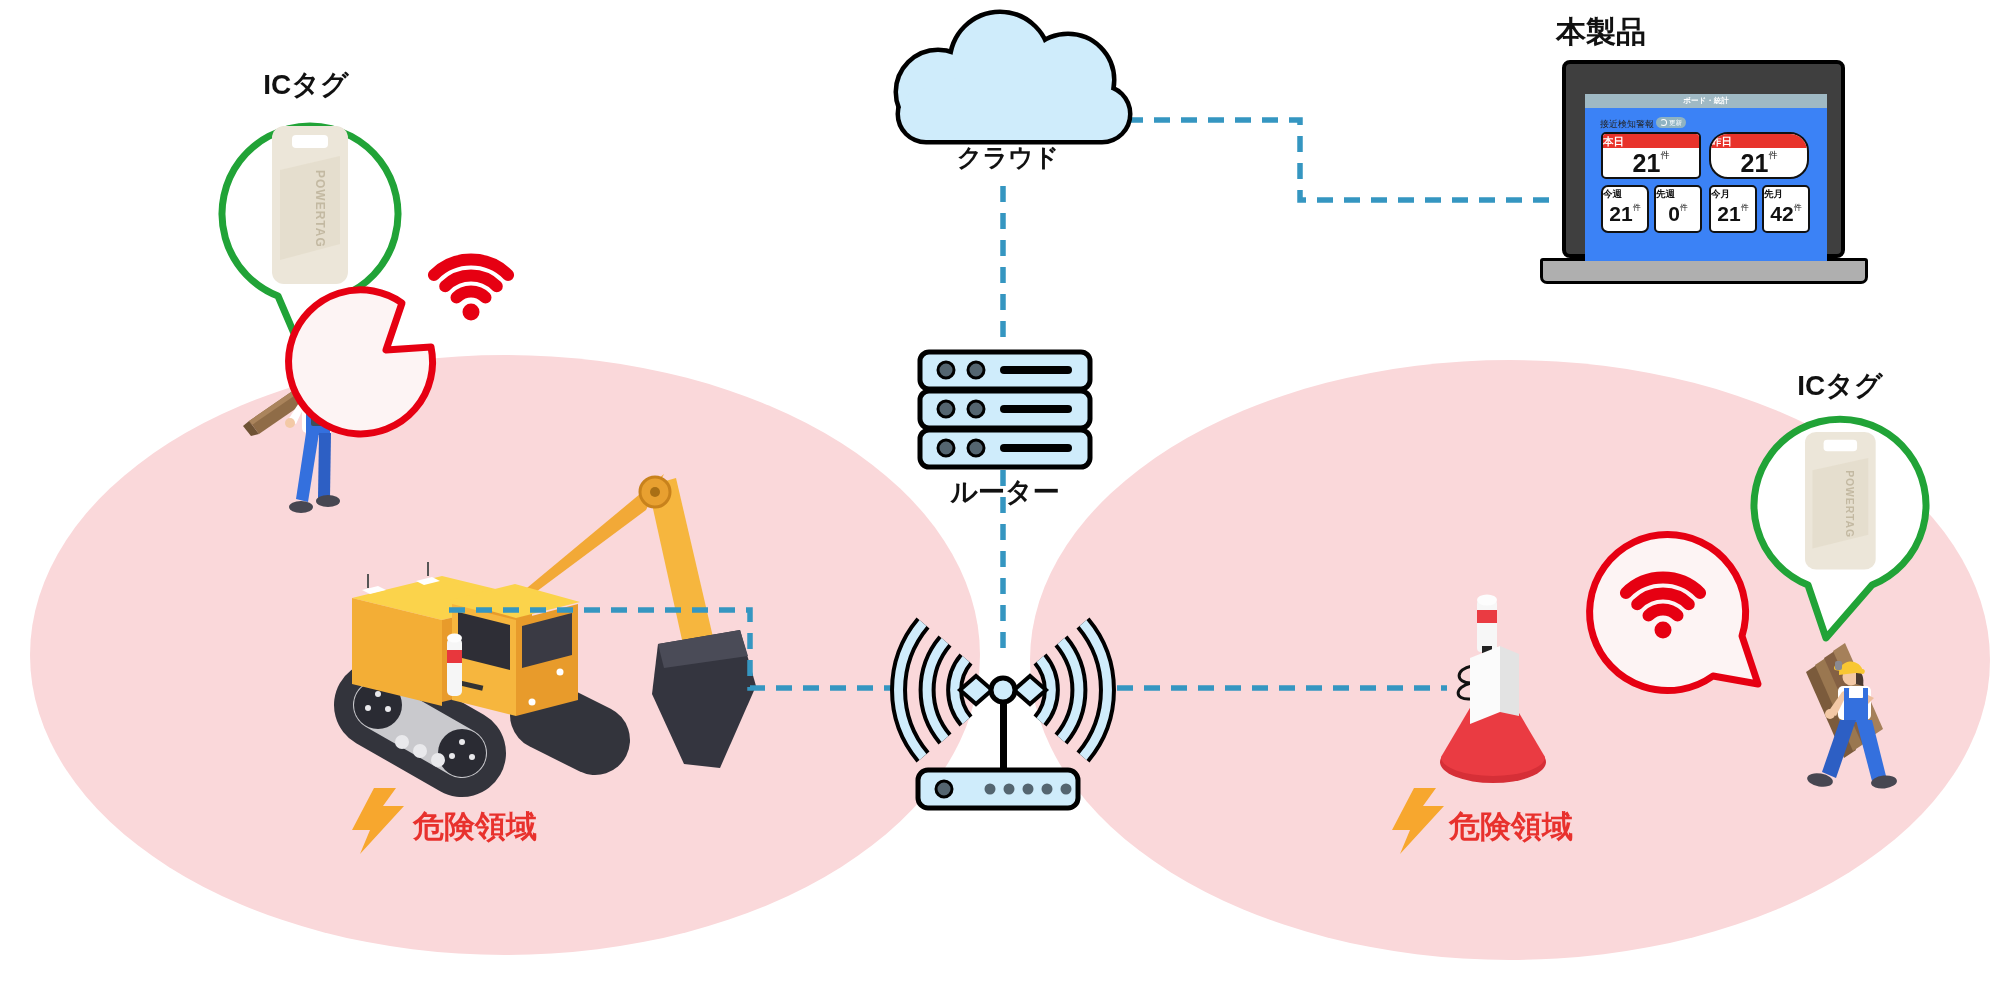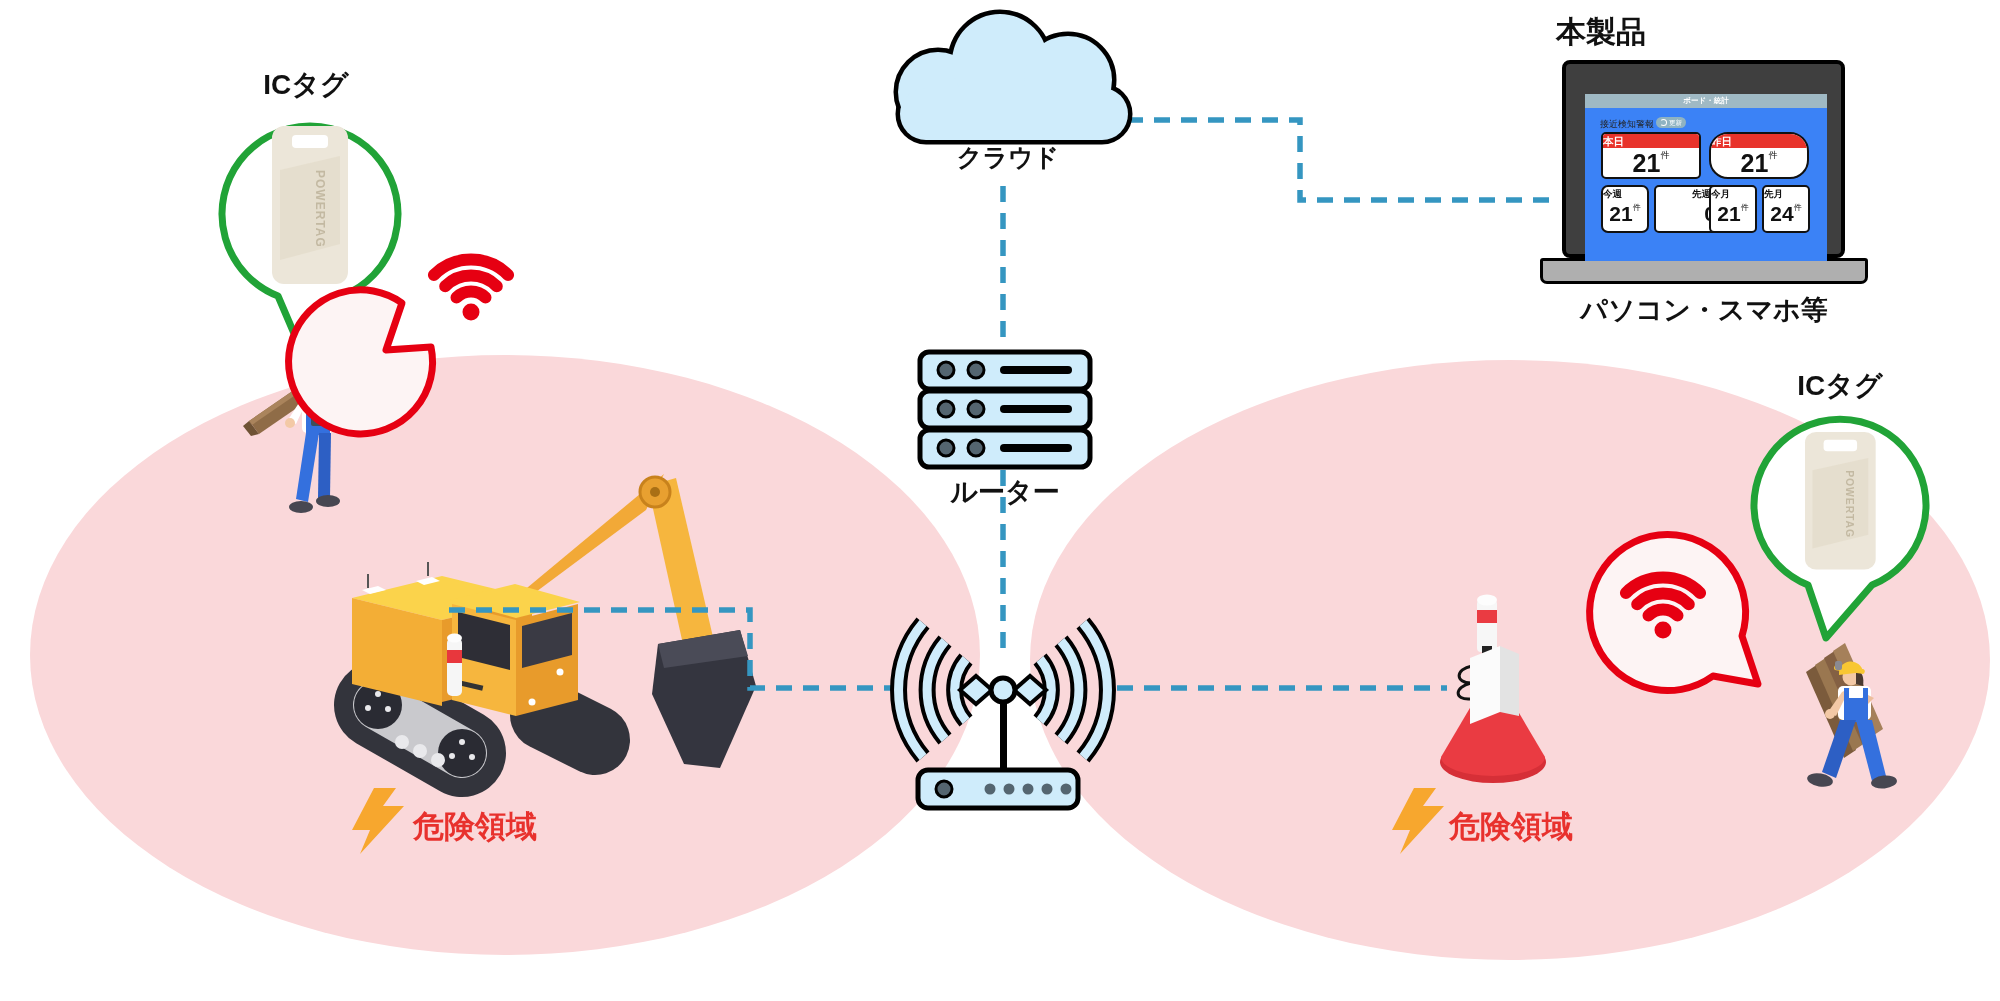--- a/index.html
+++ b/index.html
@@ -271,21 +271,20 @@
     <path d="M1872 585 A86 86 0 1 0 1808 585 L1826 638 Z" fill="#fff" stroke="#21A337" stroke-width="7" stroke-linejoin="round"></path>
     <use href="#ictag" transform="translate(1805,432) scale(0.93 0.87)"></use>
   </g>
 </svg>
 
 <div class="lbl centered" style="left:306px;top:66px;font-size:28px;">ICタグ</div>
 <div class="lbl centered" style="left:1008px;top:141px;font-size:25px;">クラウド</div>
 <div class="lbl centered" style="left:1005px;top:474px;font-size:27px;">ルーター</div>
 <div class="lbl centered" style="left:1840px;top:367px;font-size:28px;">ICタグ</div>
 <div class="lbl" style="left:1556px;top:12px;font-size:30px;">本製品</div>
-<div class="lbl centered" style="left:1704px;top:292px;font-size:27px;">パソコン・スマホ等</div>
 <div class="lbl danger-lbl" style="left:413px;top:806px;">危険領域</div>
 <div class="lbl danger-lbl" style="left:1449px;top:806px;">危険領域</div>
 
 <div class="laptop" style="left:1540px;top:55px;">
   <div class="lt-base"></div>
   <div class="lt-bezel"></div>
   <div class="screen">
     <div class="scr-header">ボード・統計</div>
     <div class="scr-title">接近検知警報</div>
     <div class="refresh-badge">
@@ -308,37 +307,37 @@
           </div>
     </div>
 
     <div class="card card-sm" style="left:16px;border-radius:7px;">
       <div class="hd">今週</div>
       <div class="val">
             <span class="num">21</span>
             <span class="unit">件</span>
           </div>
     </div>
-    <div class="card card-sm" style="left:69px;padding-left:36px;">
+    <div class="card card-sm" style="left:69px;">
       <div class="hd">先週</div>
       <div class="val">
             <span class="num">0</span>
             <span class="unit">件</span>
           </div>
     </div>
     <div class="card card-sm" style="left:124px;">
       <div class="hd">今月</div>
       <div class="val">
             <span class="num">21</span>
             <span class="unit">件</span>
           </div>
     </div>
     <div class="card card-sm" style="left:177px;">
       <div class="hd">先月</div>
       <div class="val">
-            <span class="num">24</span>
+            <span class="num">42</span>
             <span class="unit">件</span>
           </div>
     </div>
   </div>
 </div>
 
 </div>
 
 </body></html>

